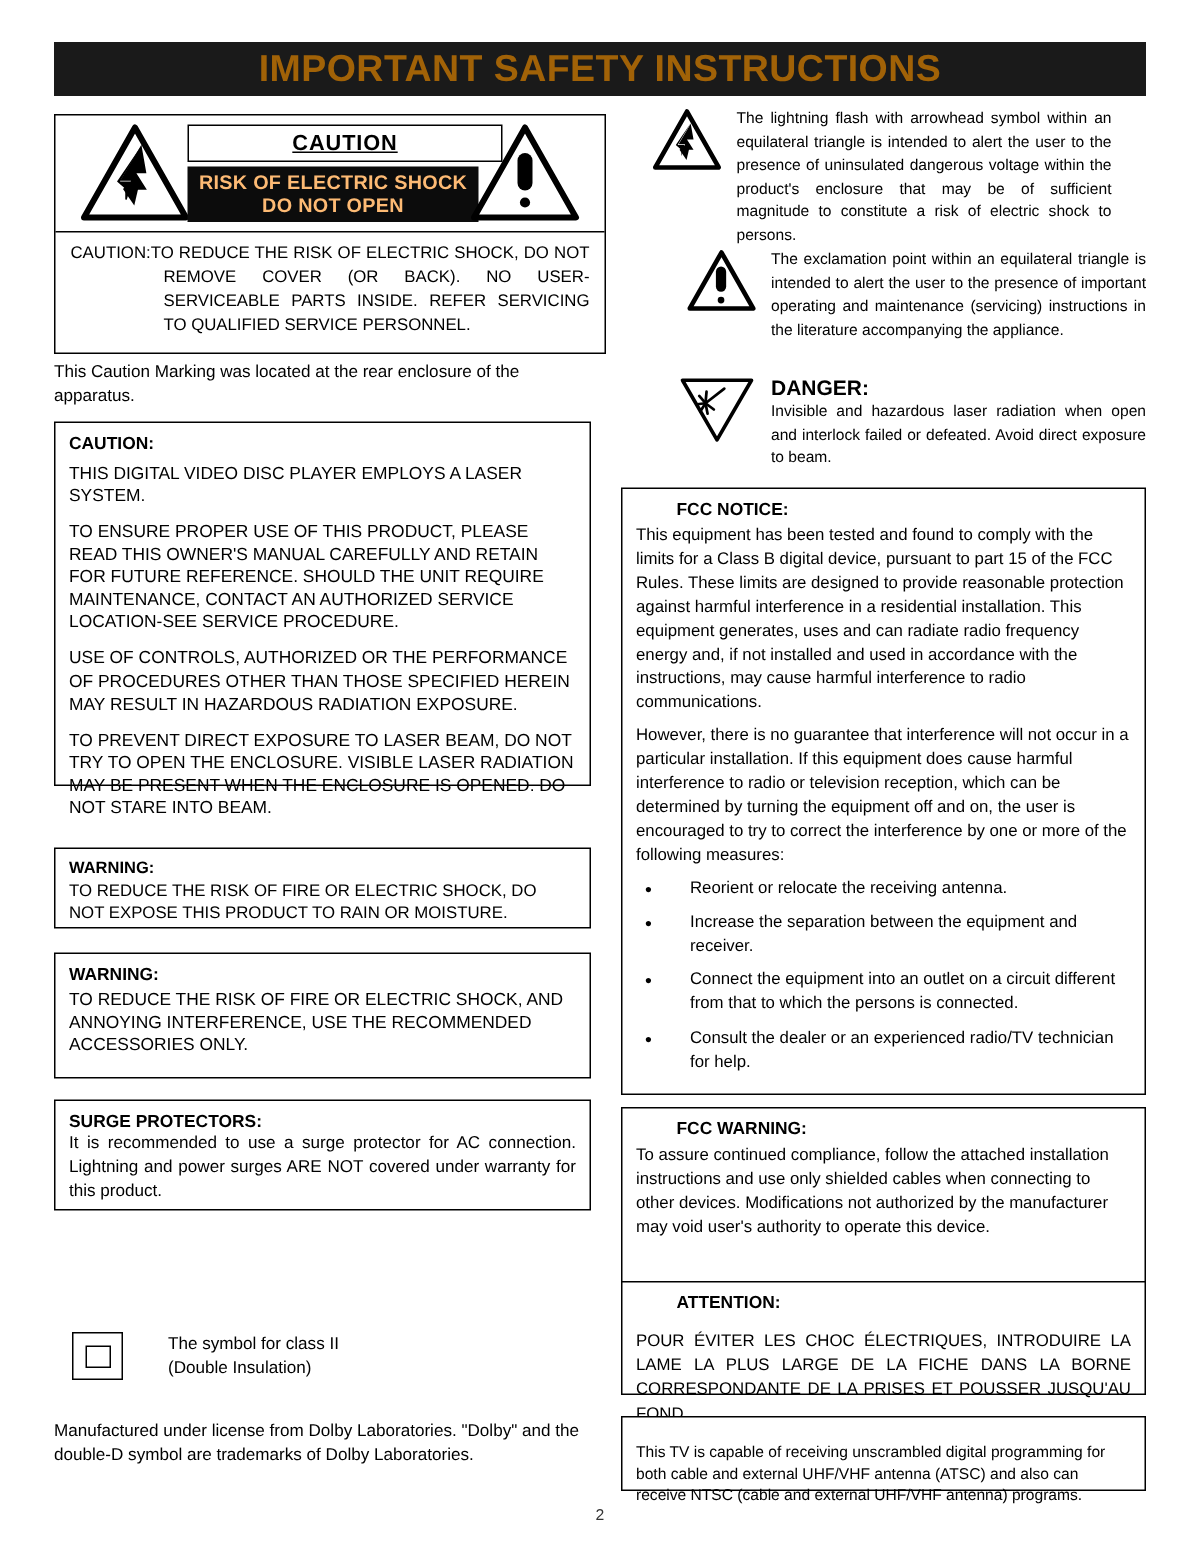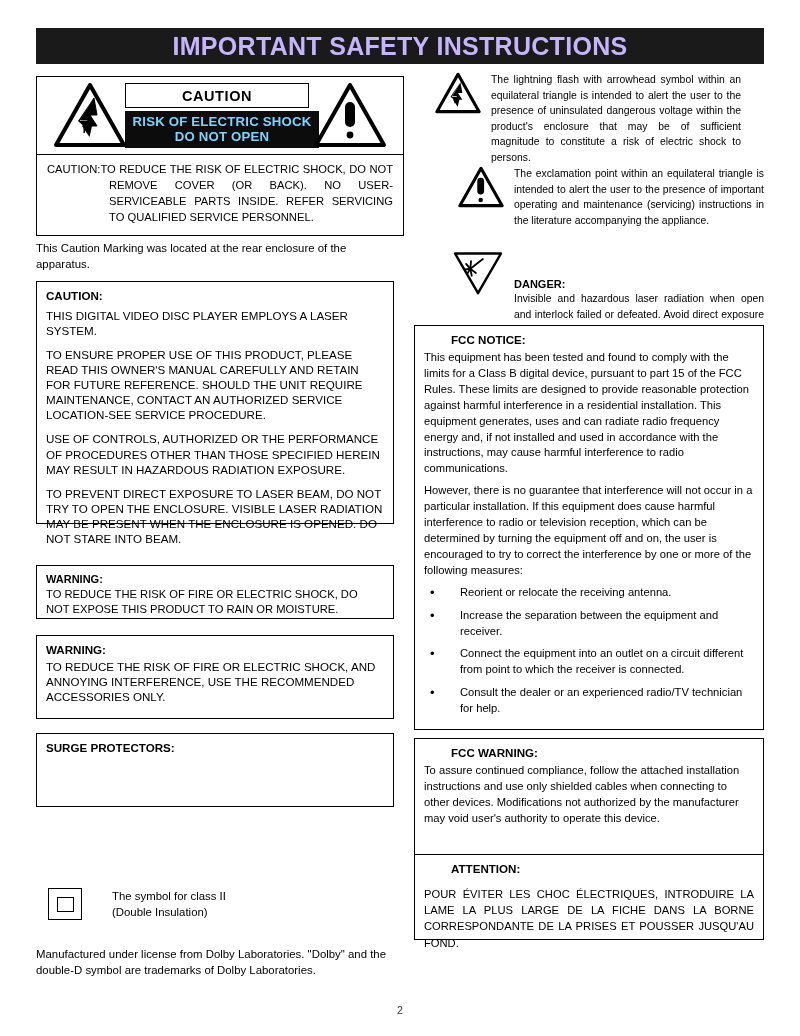--- a/index.html
+++ b/index.html
@@ -23,21 +23,21 @@
   }
 
   
   .title-banner {
     position: absolute;
     left: 36px;
     top: 28px;
     width: 728px;
     height: 36px;
     background: #1a1a1a;
-    color: #c4b5fd;
+    color: #a16207;
     display: flex;
     align-items: center;
     justify-content: center;
     letter-spacing: 0.3px;
   }
   .title-banner .t {
     font-size: 25px;
     font-weight: bold;
     font-family: "Liberation Sans", sans-serif;
   }
@@ -73,39 +73,40 @@
   }
   .tri-right {
     position: absolute;
     right: 16px;
     top: 5px;
   }
   .caution-word {
     position: absolute;
     left: 88px;
     top: 6px;
-    width: 184px;
+    width: 210px;
     height: 25px;
     border: 1.5px solid #000;
     box-sizing: border-box;
     display: flex;
     align-items: center;
     justify-content: center;
     font-size: 14.5px;
     font-weight: bold;
     letter-spacing: 0.6px;
+    text-decoration: underline;
   }
   .shock-band {
     position: absolute;
     left: 88px;
     top: 34px;
     width: 194px;
     height: 37px;
     background: #0c0c0c;
-    color: #7dd3fc;
+    color: #fdba74;
     display: flex;
     flex-direction: column;
     align-items: center;
     justify-content: center;
     line-height: 1.08;
   }
   .shock-band span {
     font-size: 13.2px;
     font-weight: bold;
     letter-spacing: 0.2px;
@@ -132,24 +133,23 @@
     font-size: 10.4px;
     line-height: 1.5;
     text-align: justify;
   }
   #sym-lightning { left: 435px; top: 72px; width: 306px; }
   #sym-exclaim   { left: 458px; top: 166px; width: 306px; }
   #sym-danger    { left: 452px; top: 250px; width: 312px; }
   .sym-icon { flex: 0 0 auto; }
   .sym-body { flex: 1 1 auto; }
   .sym-title {
-    font-size: 11px;
+    font-size: 14px;
     font-weight: bold;
     margin-bottom: 1px;
-    margin-top: 28px;
   }
 
   
   #caution-marking-note {
     position: absolute;
     left: 36px;
     top: 240px;
     width: 350px;
     font-size: 11.4px;
     line-height: 1.42;
@@ -178,21 +178,21 @@
   }
   .bx-p.justify {
     text-align: justify;
     font-size: 11.4px;
     line-height: 1.42;
   }
 
   
   #box-fcc-notice  { left: 414px; top: 325px; width: 350px; height: 405px; }
   #box-fcc-warning { left: 414px; top: 738px; width: 350px; height: 132px; }
-  #box-attention   { left: 414px; top: 854px; width: 350px; height: 86px; }
+  #box-attention   { left: 414px; top: 854px; width: 350px; height: 76px; }
   #box-tv-note     { left: 414px; top: 944px; width: 350px; height: 50px; }
 
   .rp {
     font-size: 11.2px;
     line-height: 1.42;
     margin: 0 0 6px 0;
   }
   .rp:last-child { margin-bottom: 0; }
   .rtitle {
     font-size: 11.6px;
@@ -385,56 +385,60 @@
     <p class="bx-p small">TO REDUCE THE RISK OF FIRE OR ELECTRIC SHOCK, DO NOT EXPOSE THIS PRODUCT TO RAIN OR MOISTURE.</p>
   </div>
 
   <div class="box pad" id="box-warning-2">
     <div class="bx-title" style="margin-bottom:3px;">WARNING:</div>
     <p class="bx-p">TO REDUCE THE RISK OF FIRE OR ELECTRIC SHOCK, AND ANNOYING INTERFERENCE, USE THE RECOMMENDED ACCESSORIES ONLY.</p>
   </div>
 
   <div class="box pad" id="box-surge">
     <div class="bx-title" style="margin-bottom:0;">SURGE PROTECTORS:</div>
+    <p class="bx-p justify">It is recommended to use a surge protector for AC connection. Lightning and power surges ARE NOT covered under warranty for this product.</p>
   </div>
 
   <div class="box pad" id="box-fcc-notice">
     <div class="rtitle">FCC NOTICE:</div>
     <p class="rp">This equipment has been tested and found to comply with the limits for a Class B digital device, pursuant to part 15 of the FCC Rules. These limits are designed to provide reasonable protection against harmful interference in a residential installation. This equipment generates, uses and can radiate radio frequency energy and, if not installed and used in accordance with the instructions, may cause harmful interference to radio communications.</p>
     <p class="rp">However, there is no guarantee that interference will not occur in a particular installation. If this equipment does cause harmful interference to radio or television reception, which can be determined by turning the equipment off and on, the user is encouraged to try to correct the interference by one or more of the following measures:</p>
     <ul class="bullets">
       <li>
         <span class="b">•</span>
         <span>Reorient or relocate the receiving antenna.</span>
       </li>
       <li>
         <span class="b">•</span>
         <span>Increase the separation between the equipment and receiver.</span>
       </li>
       <li>
         <span class="b">•</span>
-        <span>Connect the equipment into an outlet on a circuit different from point to which the receiver is connected.</span>
+        <span>Connect the equipment into an outlet on a circuit different from that to which the persons is connected.</span>
       </li>
       <li>
         <span class="b">•</span>
         <span>Consult the dealer or an experienced radio/TV technician for help.</span>
       </li>
     </ul>
   </div>
 
   <div class="box pad" id="box-fcc-warning">
     <div class="rtitle">FCC WARNING:</div>
     <p class="rp">To assure continued compliance, follow the attached installation instructions and use only shielded cables when connecting to other devices. Modifications not authorized by the manufacturer may void user's authority to operate this device.</p>
   </div>
 
   <div class="box pad" id="box-attention">
     <div class="rtitle" style="margin-bottom:2px;">ATTENTION:</div>
     <p class="justify-fr">POUR ÉVITER LES CHOC ÉLECTRIQUES, INTRODUIRE LA LAME LA PLUS LARGE DE LA FICHE DANS LA BORNE CORRESPONDANTE DE LA PRISES ET POUSSER JUSQU'AU FOND.</p>
   </div>
 
+  <div class="box pad" id="box-tv-note">
+    <p class="tvnote">This TV is capable of receiving unscrambled digital programming for both cable and external UHF/VHF antenna (ATSC) and also can receive NTSC (cable and external UHF/VHF antenna) programs.</p>
+  </div>
 
   <div id="classii-row">
     <span class="classii-mark">
       <span class="inner"></span>
     </span>
     <div class="classii-text">
       <div>The symbol for class II</div>
       <div>(Double Insulation)</div>
     </div>
   </div>

